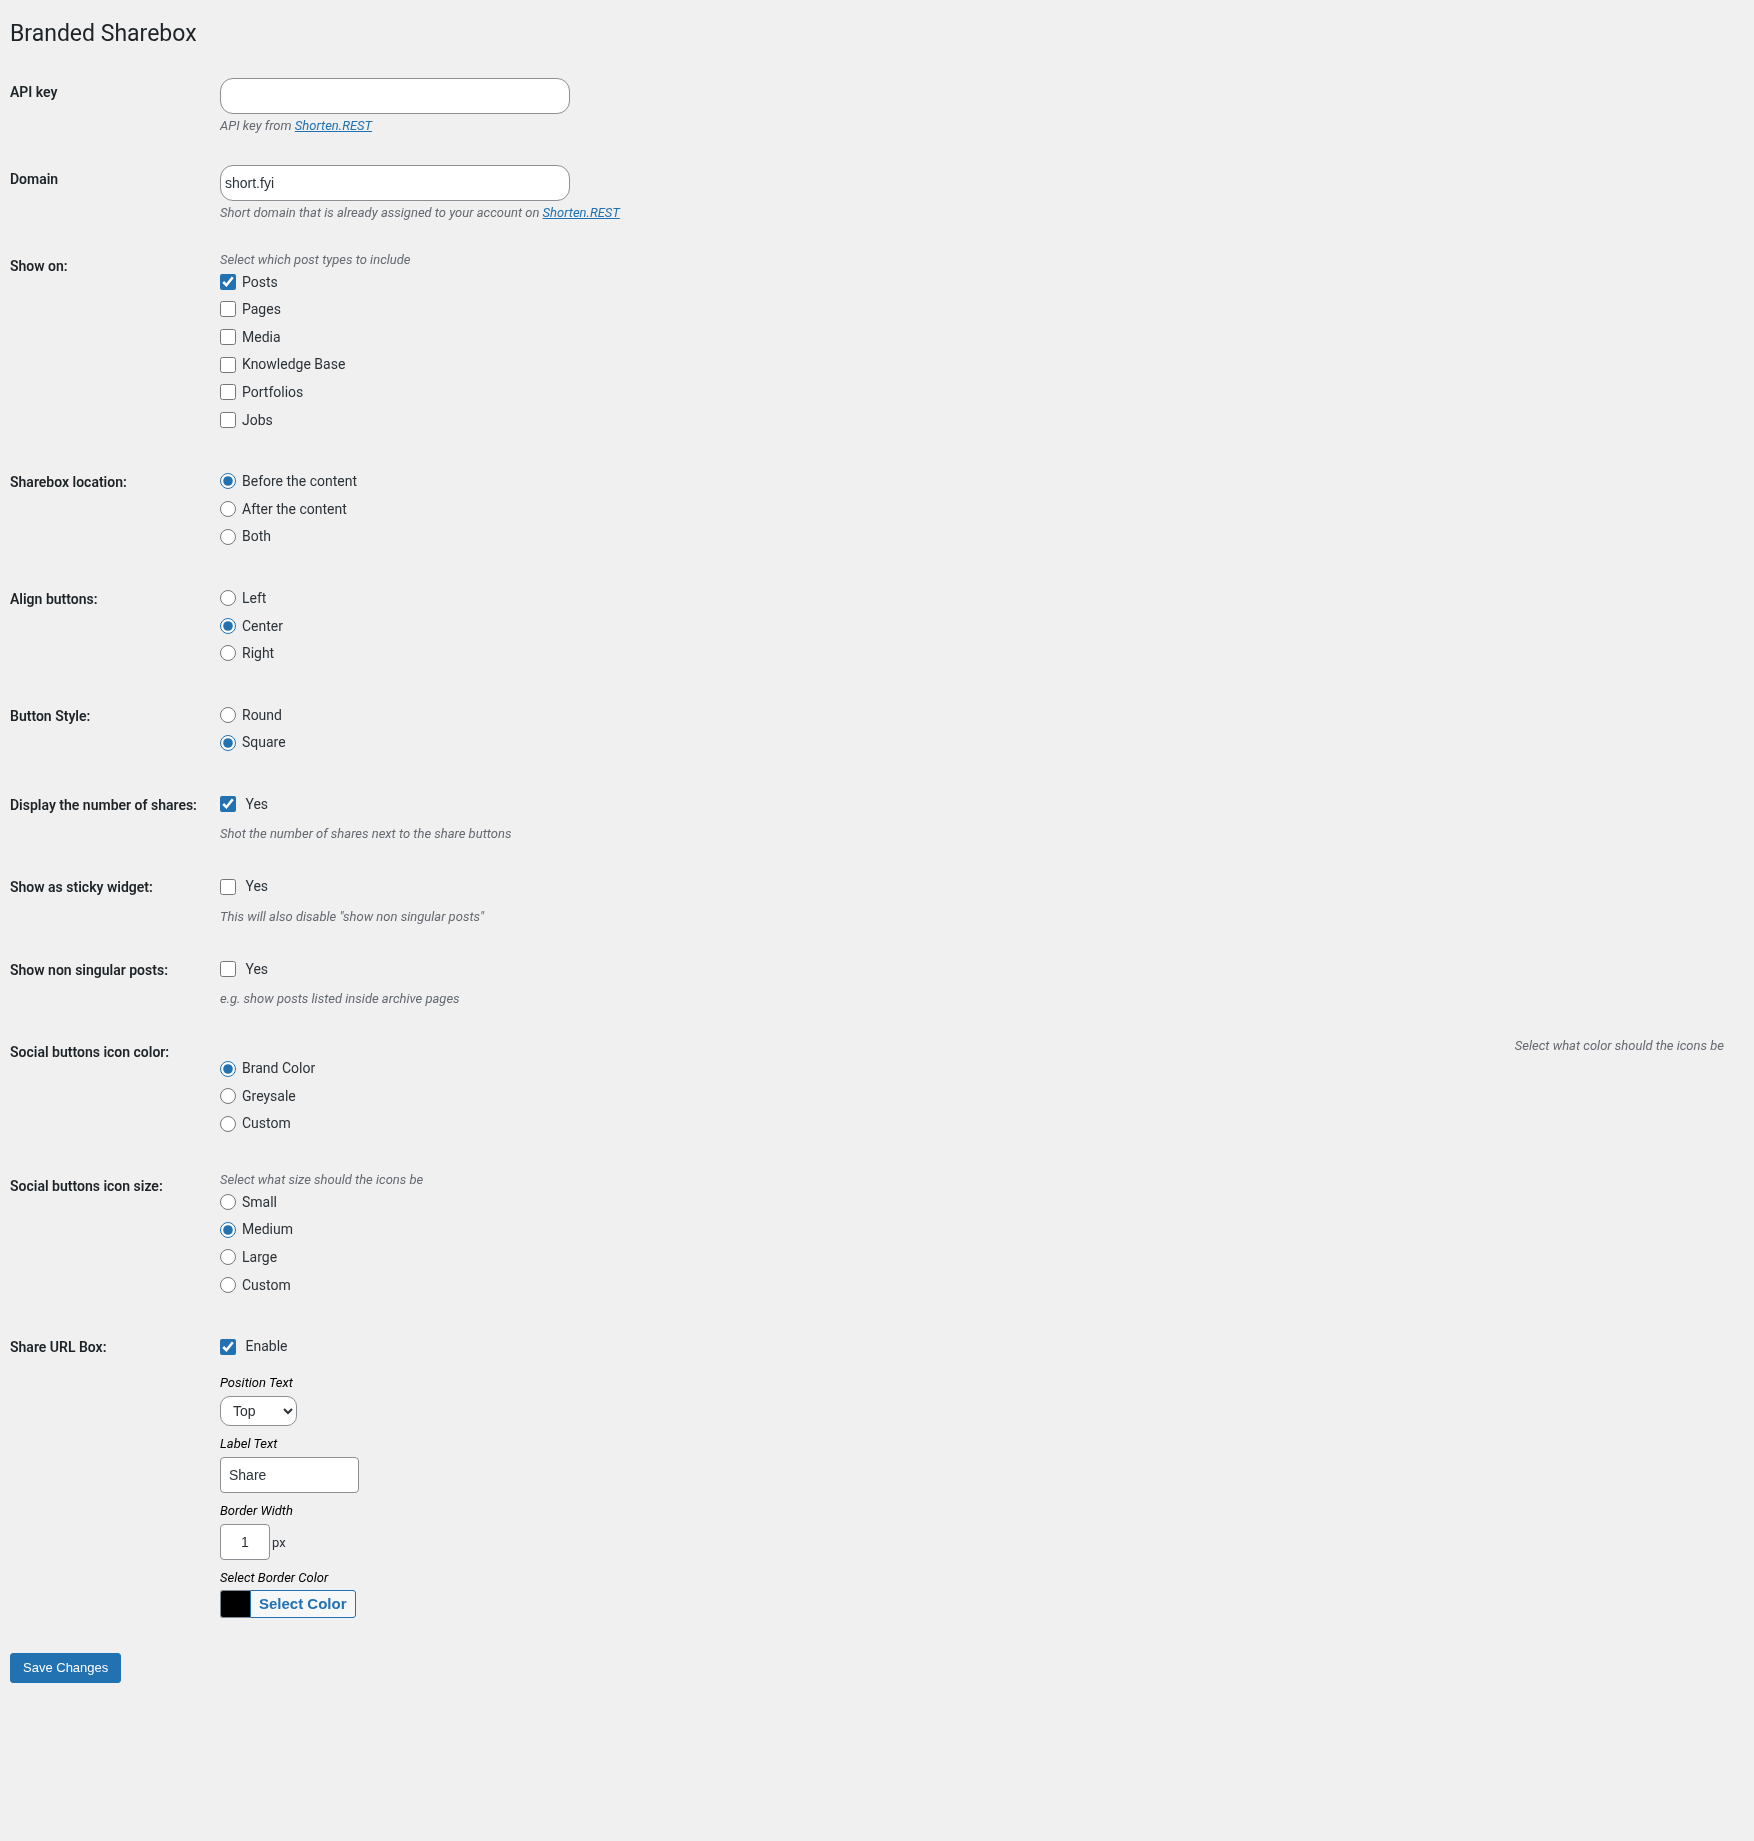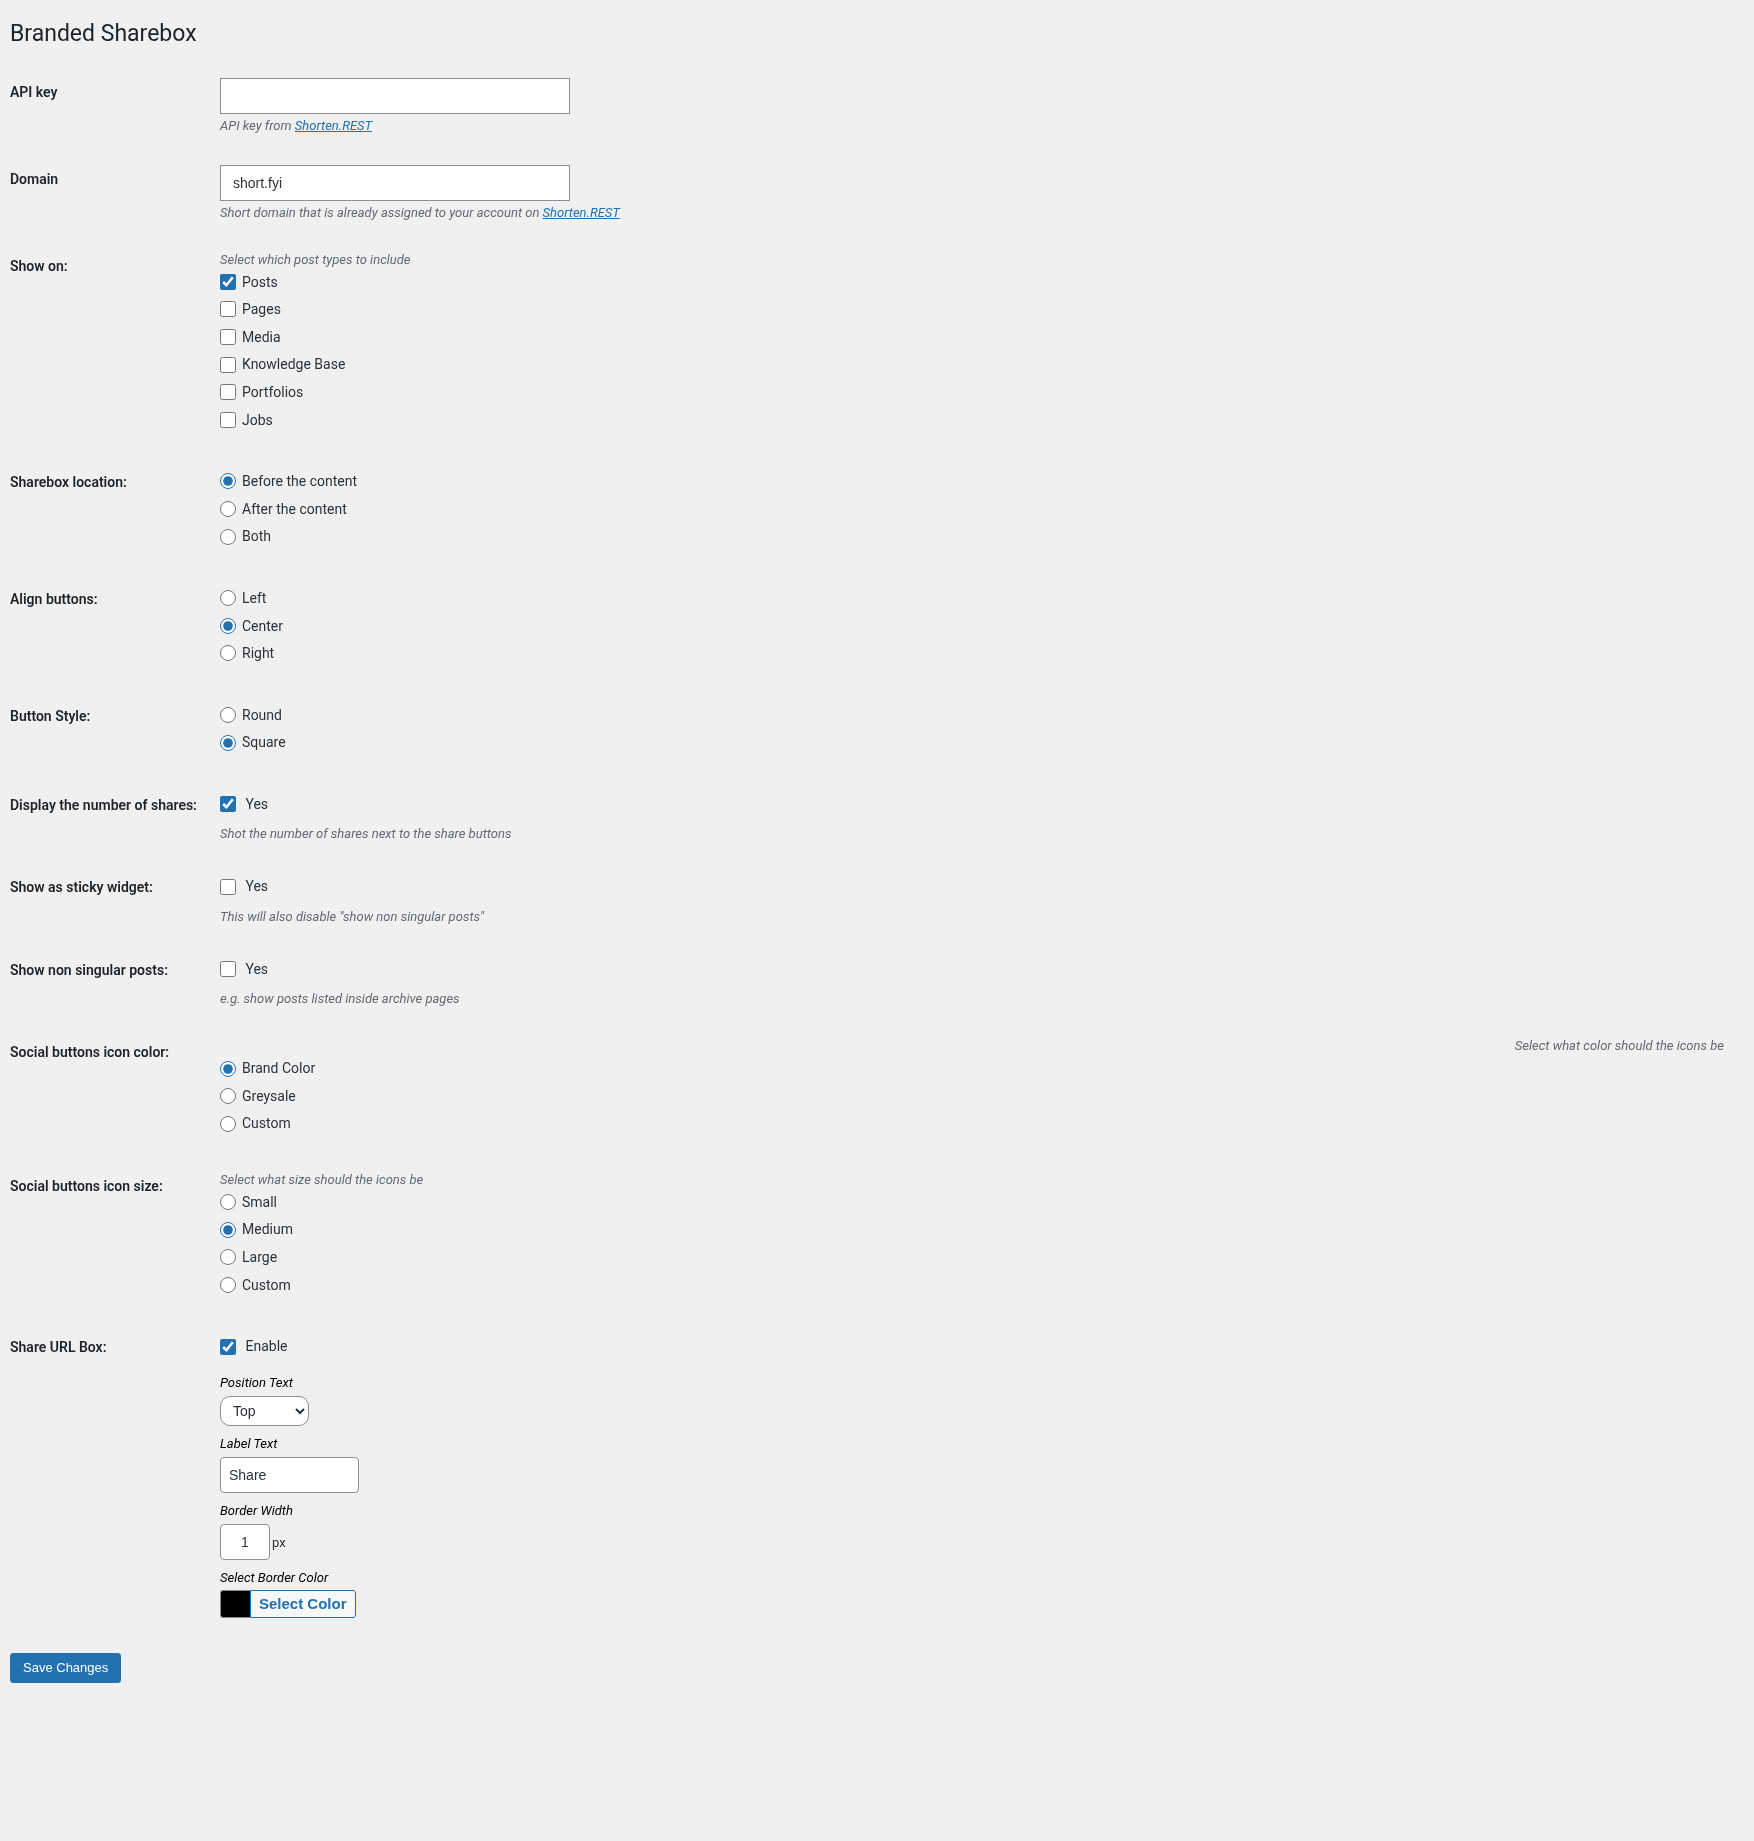--- a/index.html
+++ b/index.html
@@ -38,26 +38,26 @@
     color: #1d2327;
     line-height: 1.3;
   }
   table.form-table td {
     padding: 15px 10px;
     vertical-align: top;
     line-height: 1.3;
   }
   input.regular-text {
     width: 350px;
-    padding: 3px 12px;
+    padding: 3px 4px;
     font-size: 14px;
     line-height: 2;
     min-height: 30px;
     border: 1px solid #8c8f94;
-    border-radius: 0;
+    border-radius: 13px;
     background: #fff;
     color: #2c3338;
   }
   input.small-text {
     width: 50px;
     padding: 3px 5px;
     font-size: 14px;
     line-height: 2;
     min-height: 30px;
     border: 1px solid #8c8f94;
@@ -108,21 +108,21 @@
     width: 16px;
     height: 16px;
     margin: -2px 6px 0 0;
     vertical-align: middle;
     accent-color: #2271b1;
   }
   select {
     font-size: 14px;
     line-height: 2;
     min-height: 30px;
-    padding: 0 36px 0 8px;
+    padding: 0 24px 0 8px;
     border: 1px solid #8c8f94;
     border-radius: 10px;
     background: #fff;
     color: #2c3338;
   }
   .color-picker-row {
     display: flex;
     align-items: stretch;
     margin-top: 2px;
   }

